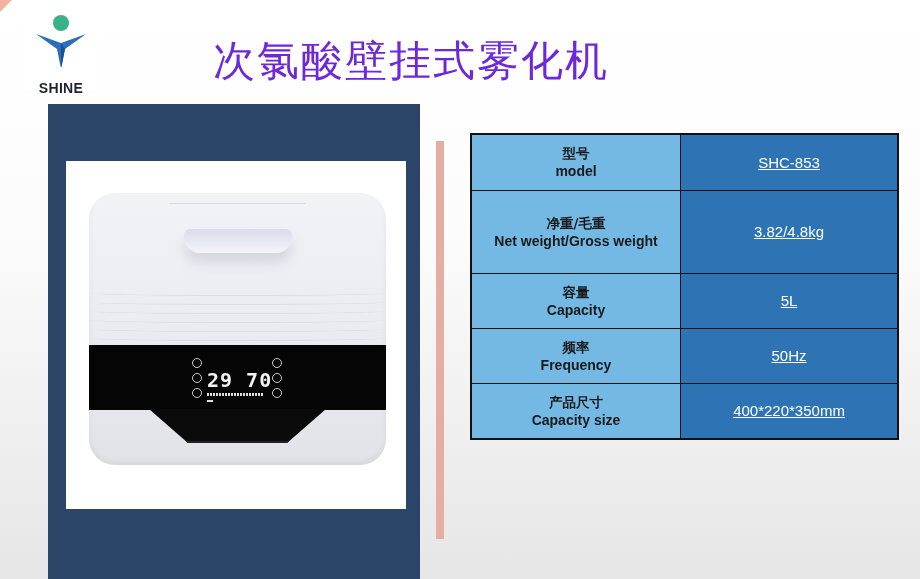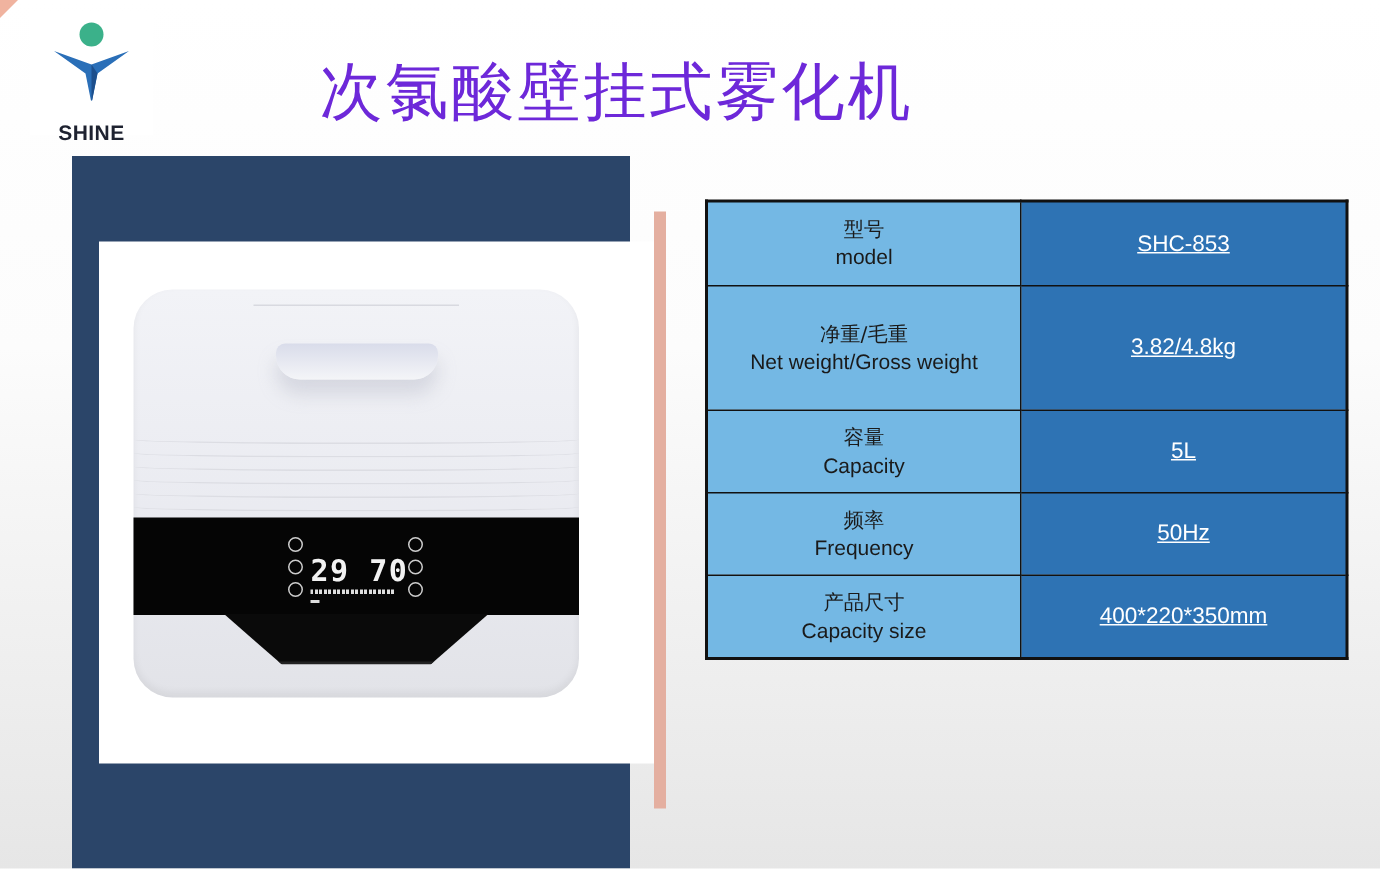--- a/index.html
+++ b/index.html
@@ -16,21 +16,21 @@
     .logo svg { position:absolute; left:14px; top:5px; }
     .logo-text {
       position:absolute; left:0; width:82px; top:60px; text-align:center;
       font-weight:bold; font-size:14px; color:#1e2230; letter-spacing:0.3px;margin-top:12px;
     }
     .title {
       position:absolute; left:213px; top:33px; font-size:42px; color:#6d28d9;
       font-family: "DejaVu Sans", sans-serif; letter-spacing:2px; white-space:nowrap;
     }
     .photo-panel { position:absolute; left:48px; top:104px; width:372px; height:475px; background:#2b4569; }
-    .photo-frame { position:absolute; left:18px; top:57px; width:340px; height:348px; background:#ffffff; overflow:hidden;padding-left:35px; }
+    .photo-frame { position:absolute; left:18px; top:57px; width:340px; height:348px; background:#ffffff; overflow:hidden; }
     .device {
       position:absolute; left:23px; top:32px; width:297px; height:272px;
       background: linear-gradient(to bottom, #f2f3f7 0%, #e9eaf0 60%, #e2e3e8 100%);
       border-radius:26px 26px 26px 26px;
       box-shadow: inset 0 -3px 6px rgba(0,0,0,0.06);
     }
     .device-top { position:absolute; left:80px; top:0; width:137px; height:10px;
       border-bottom:1px solid #d8d9e0; }
     .handle {
       position:absolute; left:95px; top:36px; width:108px; height:24px;
@@ -50,21 +50,21 @@
     .lcd-bar { position:absolute; left:118px; top:200px; width:56px; height:3px;
       background: repeating-linear-gradient(to right, #ddd 0 2px, transparent 2px 3px); }
     .lcd-small { position:absolute; left:118px; top:207px; width:6px; height:2px; background:#ddd; }
     .icon-ring { position:absolute; width:8px; height:8px; border:1.3px solid #ccc; border-radius:50%; }
     .accent-bar { position:absolute; left:436px; top:141px; width:8px; height:398px; background:#e4afa0; }
     .spec-table {
       position:absolute; left:470px; top:133px; width:429px; border-collapse:collapse;
       border:2px solid #111;
     }
     .spec-table td { border:1.5px solid #111; text-align:center; vertical-align:middle; padding:0; }
-    .spec-table td.label { width:208px; background:#74b8e4; color:#1a1a1a; font-size:14px; line-height:18px; }
+    .spec-table td.label { width:208px; background:#74b8e4; color:#1a1a1a; font-size:14px; line-height:18px;font-weight:bold; }
     .spec-table td.value { background:#2e73b4; color:#ffffff; font-size:15px;text-decoration:underline; }
     .label .zh { display:block; font-family:"DejaVu Sans", sans-serif; font-size:13.5px; }
     .label .en { display:block; }
   </style>
 </head>
 <body>
 
 <div class="corner-deco"></div>
 
 <div class="logo">

